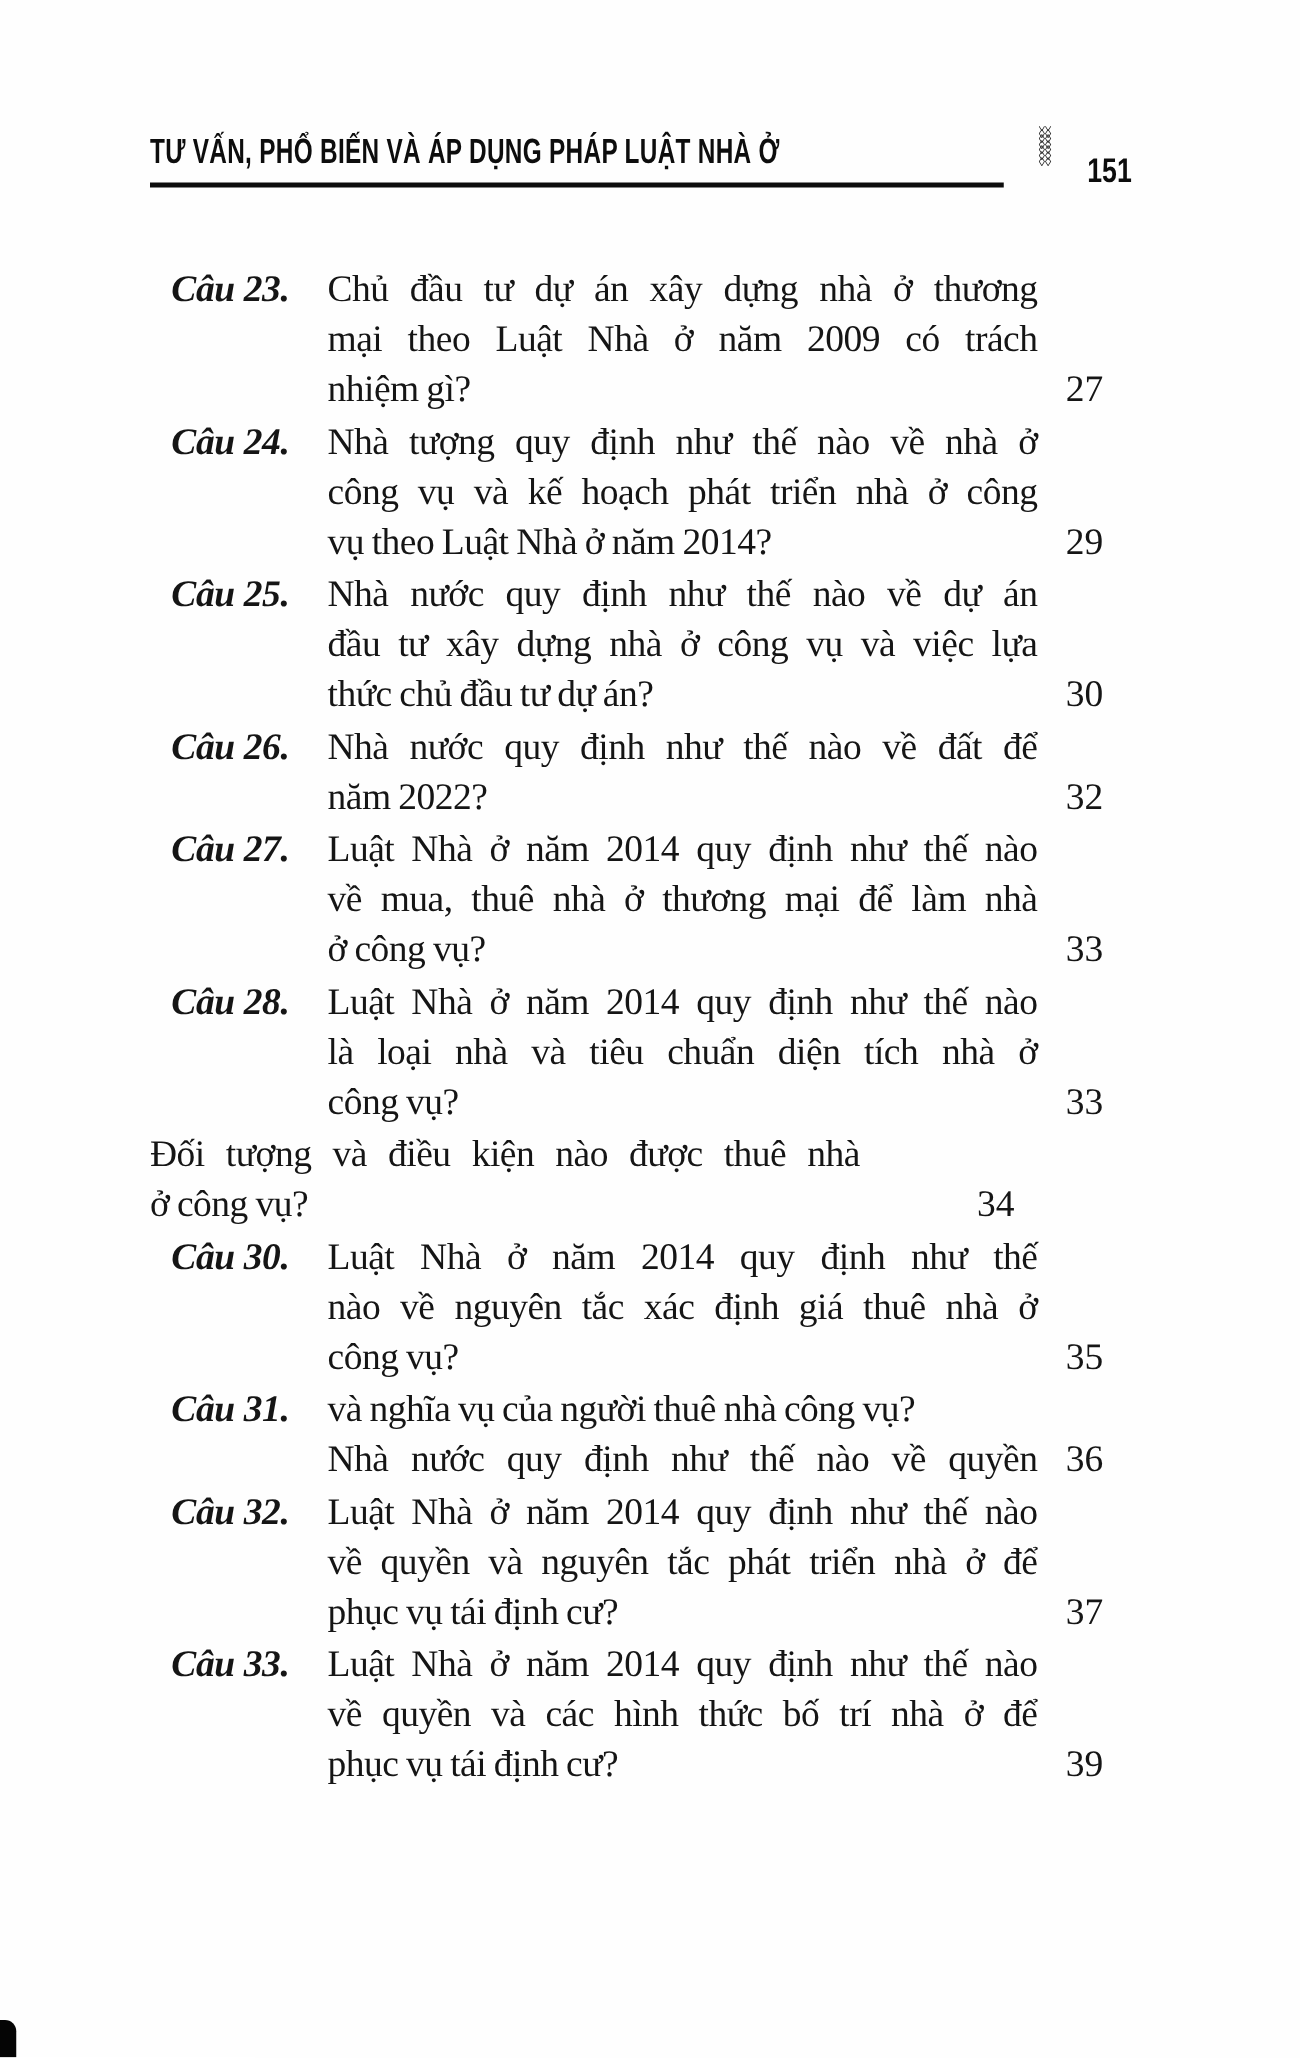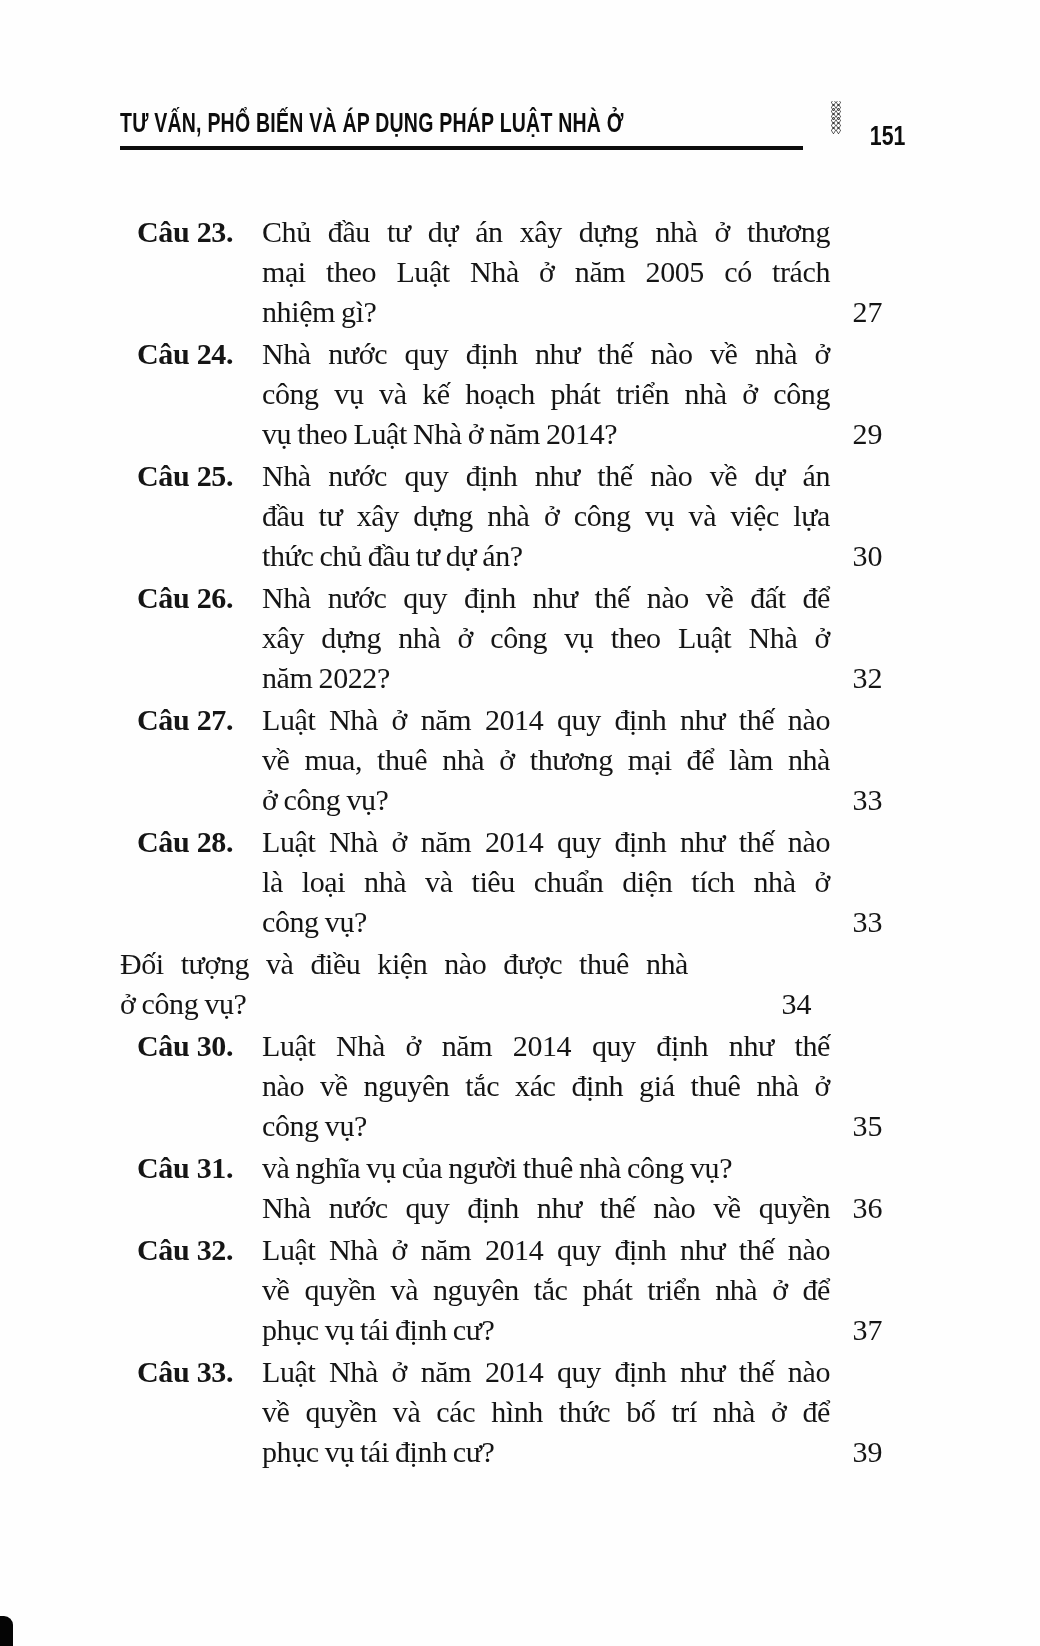--- a/index.html
+++ b/index.html
@@ -79,20 +79,21 @@
   }
   .entry-label {
     width: 142px;
     box-sizing: border-box;
     padding-left: 17px;
     font-weight: 700;
     font-size: 30px;
     line-height: 40px;
     letter-spacing: -0.3px;
     white-space: nowrap;
+    font-style: italic;
   }
   .entry-body {
     width: 568px;
     font-size: 30px;
     line-height: 40px;
     letter-spacing: -0.4px;
     word-spacing: -1px;
   }
   .entry-body .line {
     text-align: justify;
@@ -131,51 +132,50 @@
     <div class="header-rule"></div>
     <div class="zigzag">◊◊◊◊◊◊◊◊◊◊◊◊◊◊</div>
     <div class="folio">151</div>
   </header>
 
   <main class="toc" id="toc">
   <div class="entry">
     <div class="entry-label">Câu 23.</div>
     <div class="entry-body">
           <div class="line">Chủ đầu tư dự án xây dựng nhà ở thương</div>
-          <div class="line">mại theo Luật Nhà ở năm 2005 có trách</div>
+          <div class="line">mại theo Luật Nhà ở năm 2009 có trách</div>
           <div class="line last">nhiệm gì?</div>
         </div>
     <div class="entry-page">27</div>
   </div>
 
   <div class="entry">
     <div class="entry-label">Câu 24.</div>
     <div class="entry-body">
-          <div class="line">Nhà nước quy định như thế nào về nhà ở</div>
+          <div class="line">Nhà tượng quy định như thế nào về nhà ở</div>
           <div class="line">công vụ và kế hoạch phát triển nhà ở công</div>
           <div class="line last">vụ theo Luật Nhà ở năm 2014?</div>
         </div>
     <div class="entry-page">29</div>
   </div>
 
   <div class="entry">
     <div class="entry-label">Câu 25.</div>
     <div class="entry-body">
           <div class="line">Nhà nước quy định như thế nào về dự án</div>
           <div class="line">đầu tư xây dựng nhà ở công vụ và việc lựa</div>
           <div class="line last">thức chủ đầu tư dự án?</div>
         </div>
     <div class="entry-page">30</div>
   </div>
 
   <div class="entry">
     <div class="entry-label">Câu 26.</div>
     <div class="entry-body">
           <div class="line">Nhà nước quy định như thế nào về đất để</div>
-          <div class="line">xây dựng nhà ở công vụ theo Luật Nhà ở</div>
           <div class="line last">năm 2022?</div>
         </div>
     <div class="entry-page">32</div>
   </div>
 
   <div class="entry">
     <div class="entry-label">Câu 27.</div>
     <div class="entry-body">
           <div class="line">Luật Nhà ở năm 2014 quy định như thế nào</div>
           <div class="line">về mua, thuê nhà ở thương mại để làm nhà</div>

